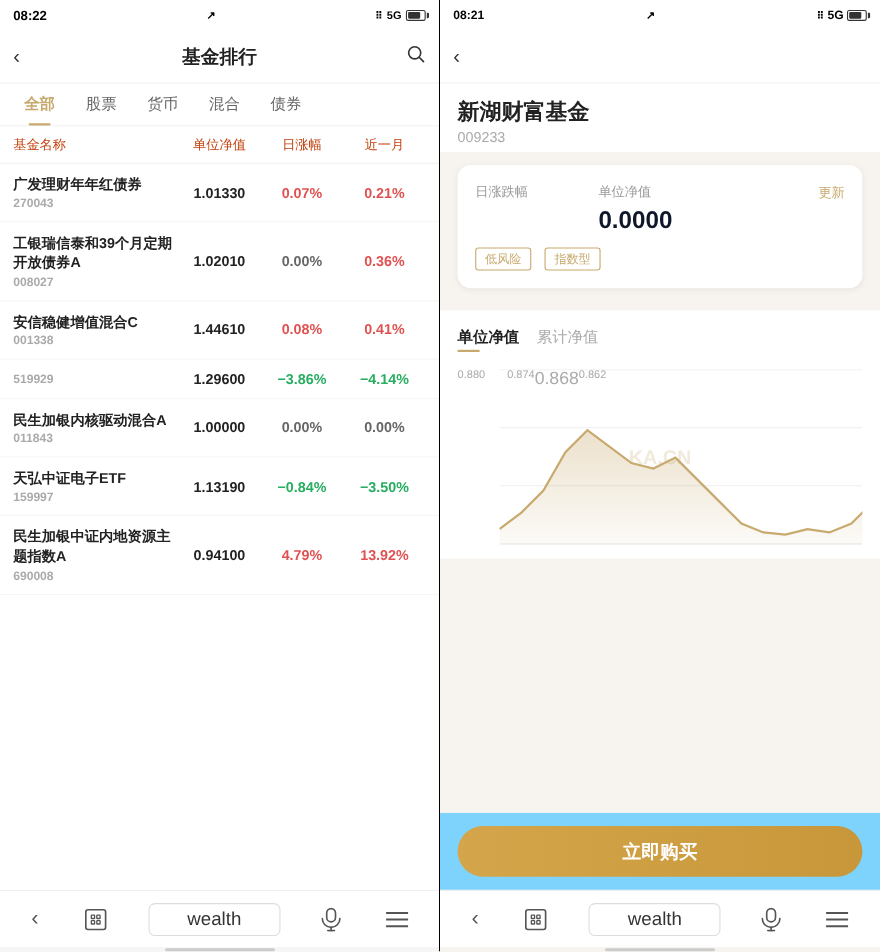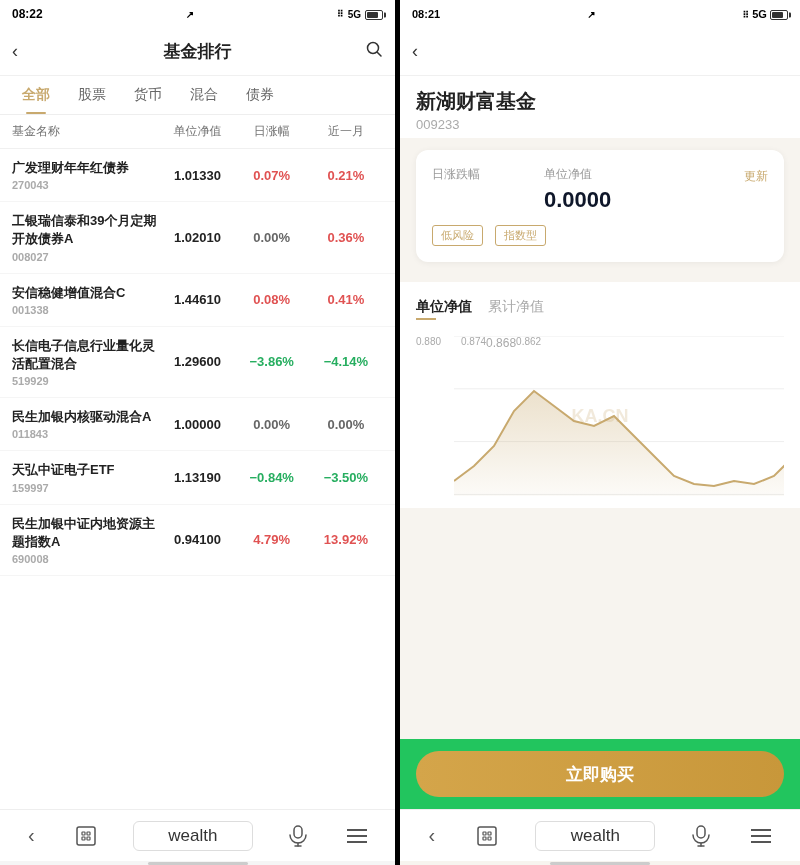--- a/index.html
+++ b/index.html
@@ -12,21 +12,21 @@
       overflow: hidden;
     }
 
     
     .left-panel {
       width: 400px;
       height: 865px;
       background: #fff;
       display: flex;
       flex-direction: column;
-      border-right: 5px solid #000000;
+      border-right: 1px solid #000000;
     }
 
     
     .right-panel {
       width: 400px;
       height: 865px;
       background: #f7f4ef;
       display: flex;
       flex-direction: column;
     }
@@ -138,21 +138,21 @@
     
     .table-header {
       display: grid;
       grid-template-columns: 2fr 1fr 1fr 1fr;
       padding: 8px 12px;
       background: #fff;
       border-bottom: 1px solid #f0f0f0;
     }
     .table-header span {
       font-size: 12px;
-      color: #737373;
+      color: #c2410c;
     }
     .table-header span:not(:first-child) { text-align: center; }
 
     
     .fund-list {
       flex: 1;
       overflow-y: auto;
       background: #fff;
       font-weight: bold;
     }
@@ -334,21 +334,21 @@
     }
     .chart-container {
       width: 100%;
       height: 160px;
       position: relative;
     }
 
     
     .buy-section {
       padding: 12px 16px;
-      background: #22c55e;
+      background: #7dd3fc;
     }
     .buy-btn {
       width: 100%;
       height: 46px;
       background: linear-gradient(90deg, #d4a54a, #c8973a);
       border: none;
       border-radius: 23px;
       color: #fff;
       font-size: 17px;
       font-weight: 600;
@@ -443,21 +443,20 @@
         <span class="fund-name">安信稳健增值混合C</span>
         <span class="fund-code">001338</span>
       </div>
       <span class="fund-val">1.44610</span>
       <span class="fund-change red">0.08%</span>
       <span class="fund-month red">0.41%</span>
     </div>
 
     <div class="fund-item">
       <div class="fund-name-col">
-        <span class="fund-name">长信电子信息行业量化灵活配置混合</span>
         <span class="fund-code">519929</span>
       </div>
       <span class="fund-val">1.29600</span>
       <span class="fund-change green">−3.86%</span>
       <span class="fund-month green">−4.14%</span>
     </div>
 
     <div class="fund-item">
       <div class="fund-name-col">
         <span class="fund-name">民生加银内核驱动混合A</span>
@@ -574,21 +573,21 @@
     <div class="chart-tabs">
       <div class="chart-tab active">单位净值</div>
       <div class="chart-tab">累计净值</div>
     </div>
 
     <div class="chart-container">
       
       <div style="position:absolute;left:0;top:0;bottom:0;display:flex;flex-direction:row;justify-content:space-between;width:38px;">
         <span style="font-size:10px;color:#aaa;">0.880</span>
         <span style="font-size:10px;color:#aaa;padding-left:20px;">0.874</span>
-        <span style="font-size:12px;color:#aaa;">0.868</span>
+        <span style="font-size:16px;color:#aaa;">0.868</span>
         <span style="font-size:10px;color:#aaa;">0.862</span>
       </div>
 
       
       <div style="position:absolute;top:50%;left:50%;transform:translate(-50%,-50%);font-size:18px;color:rgba(200,169,110,0.25);font-weight:700;white-space:nowrap;">
         <span>KA.CN</span>
       </div>
 
       
       <svg class="chart-svg" style="margin-left:38px;width:calc(100% - 38px);">

